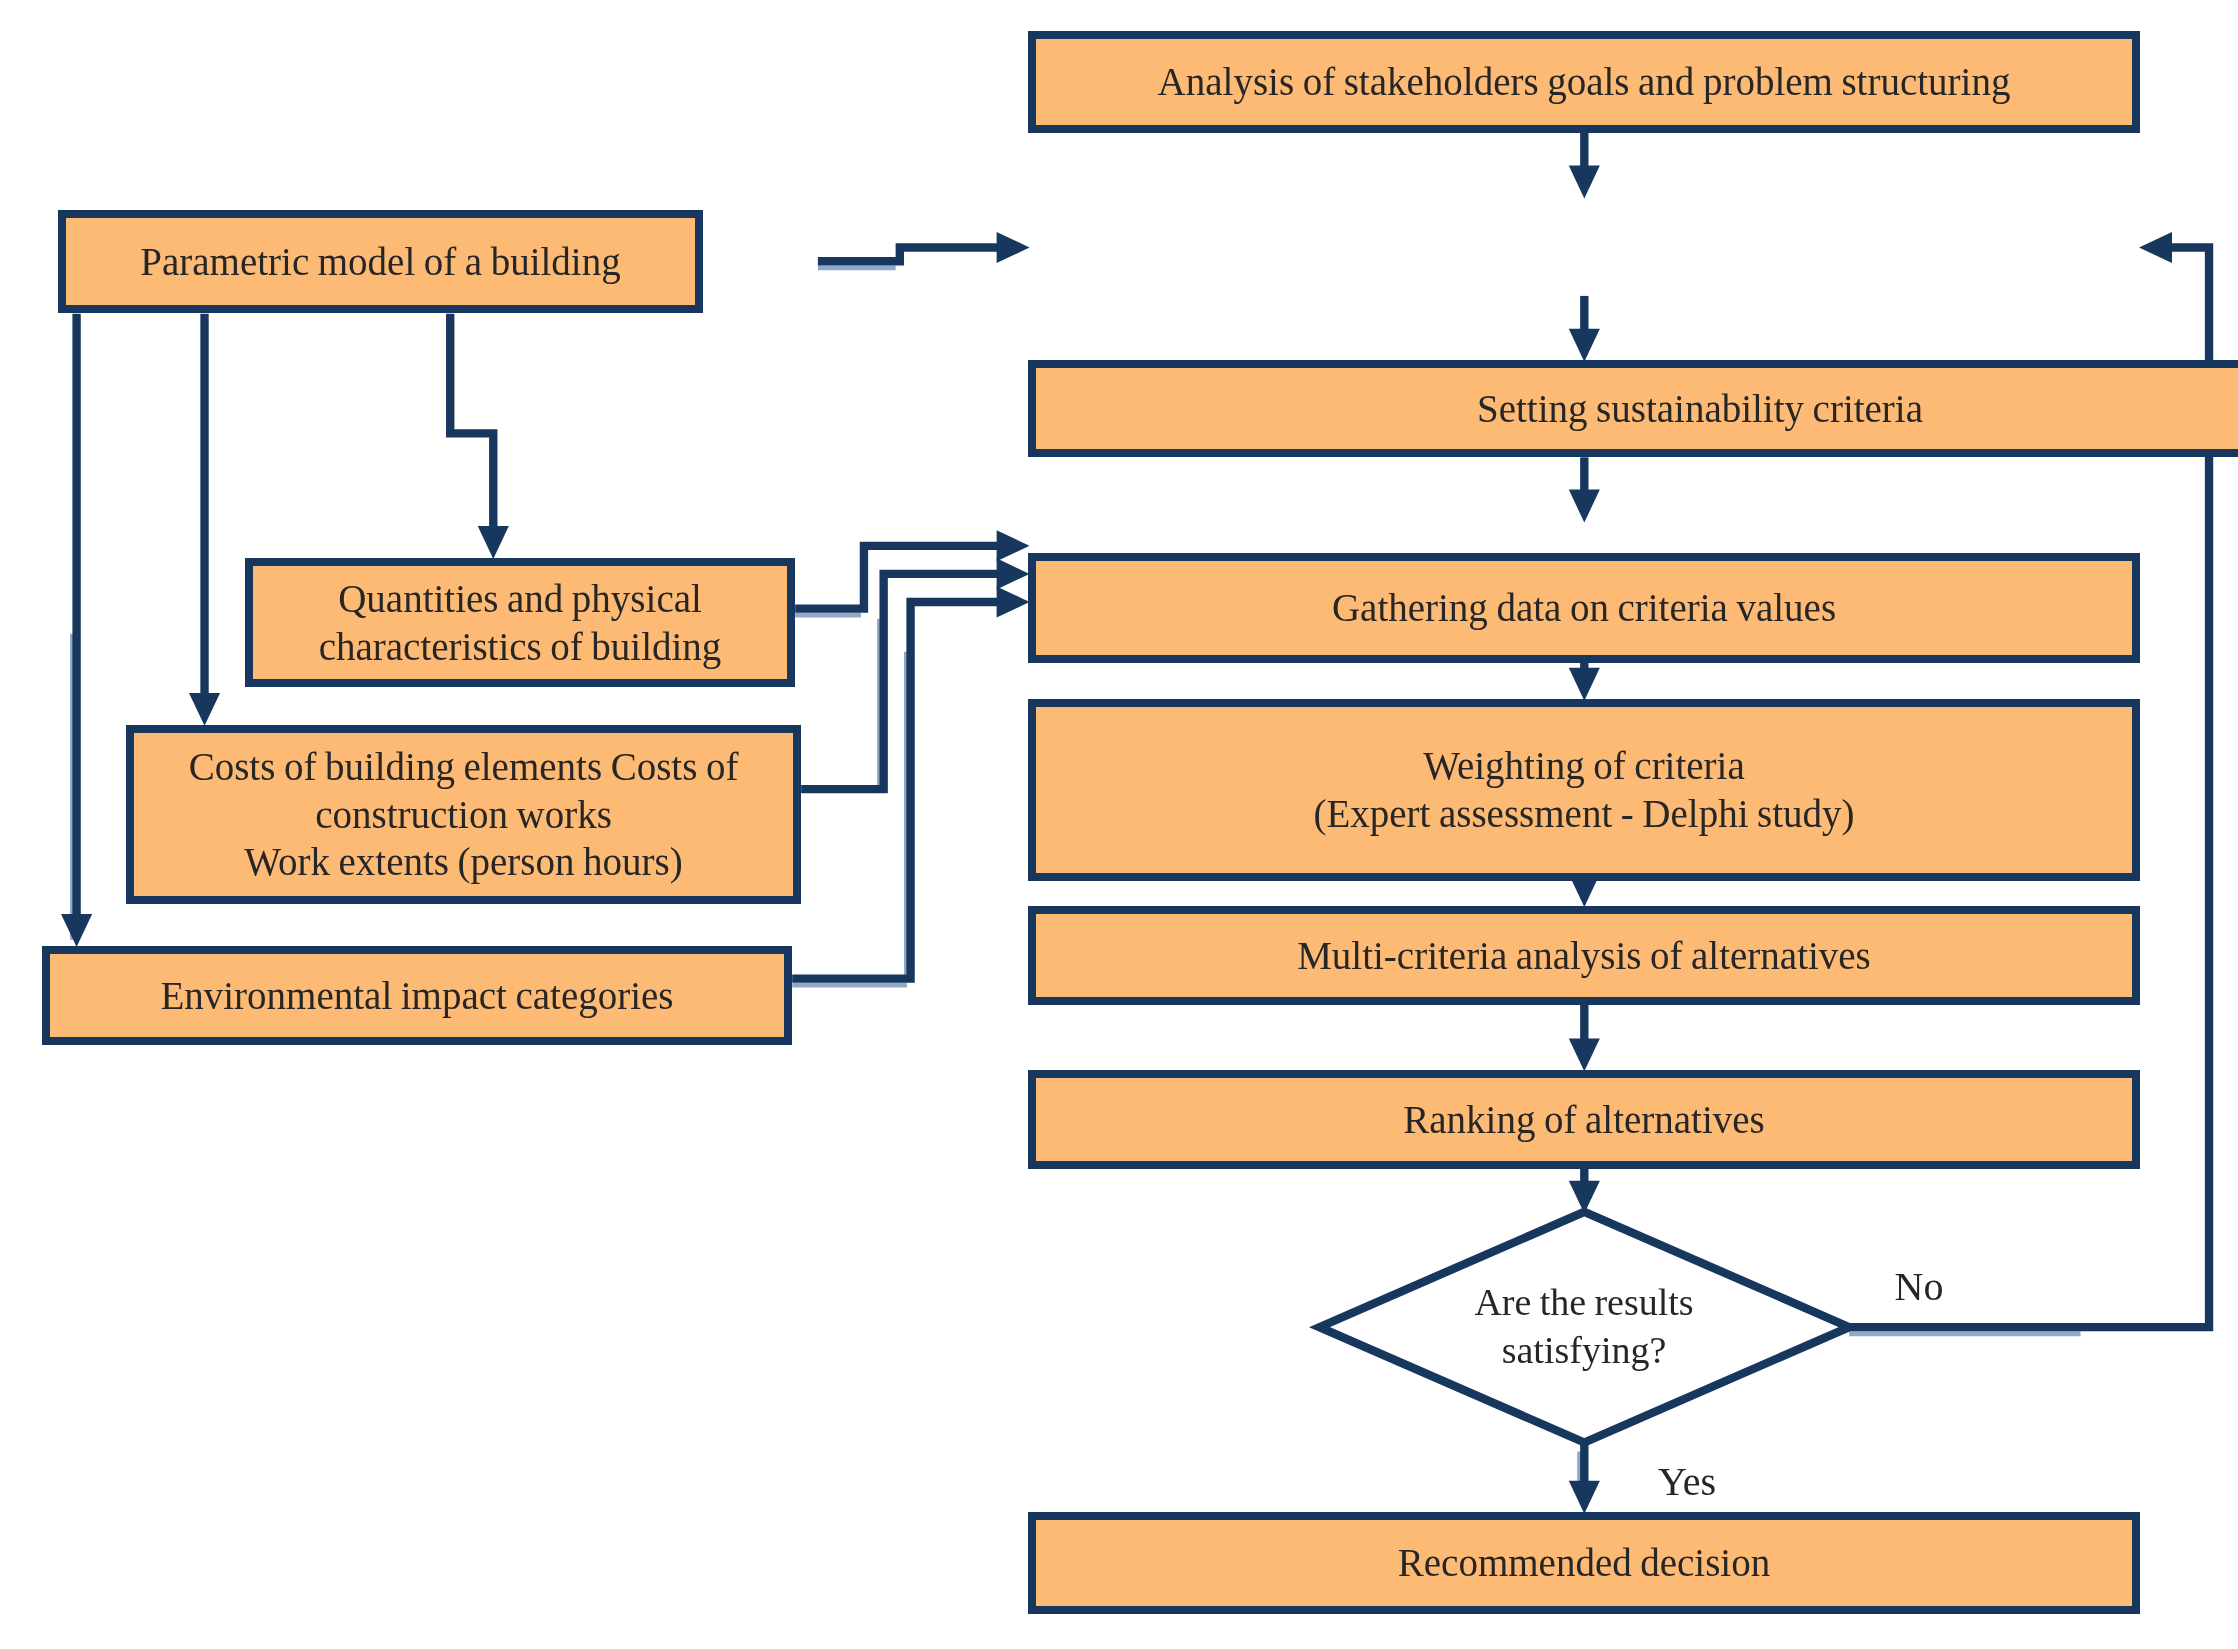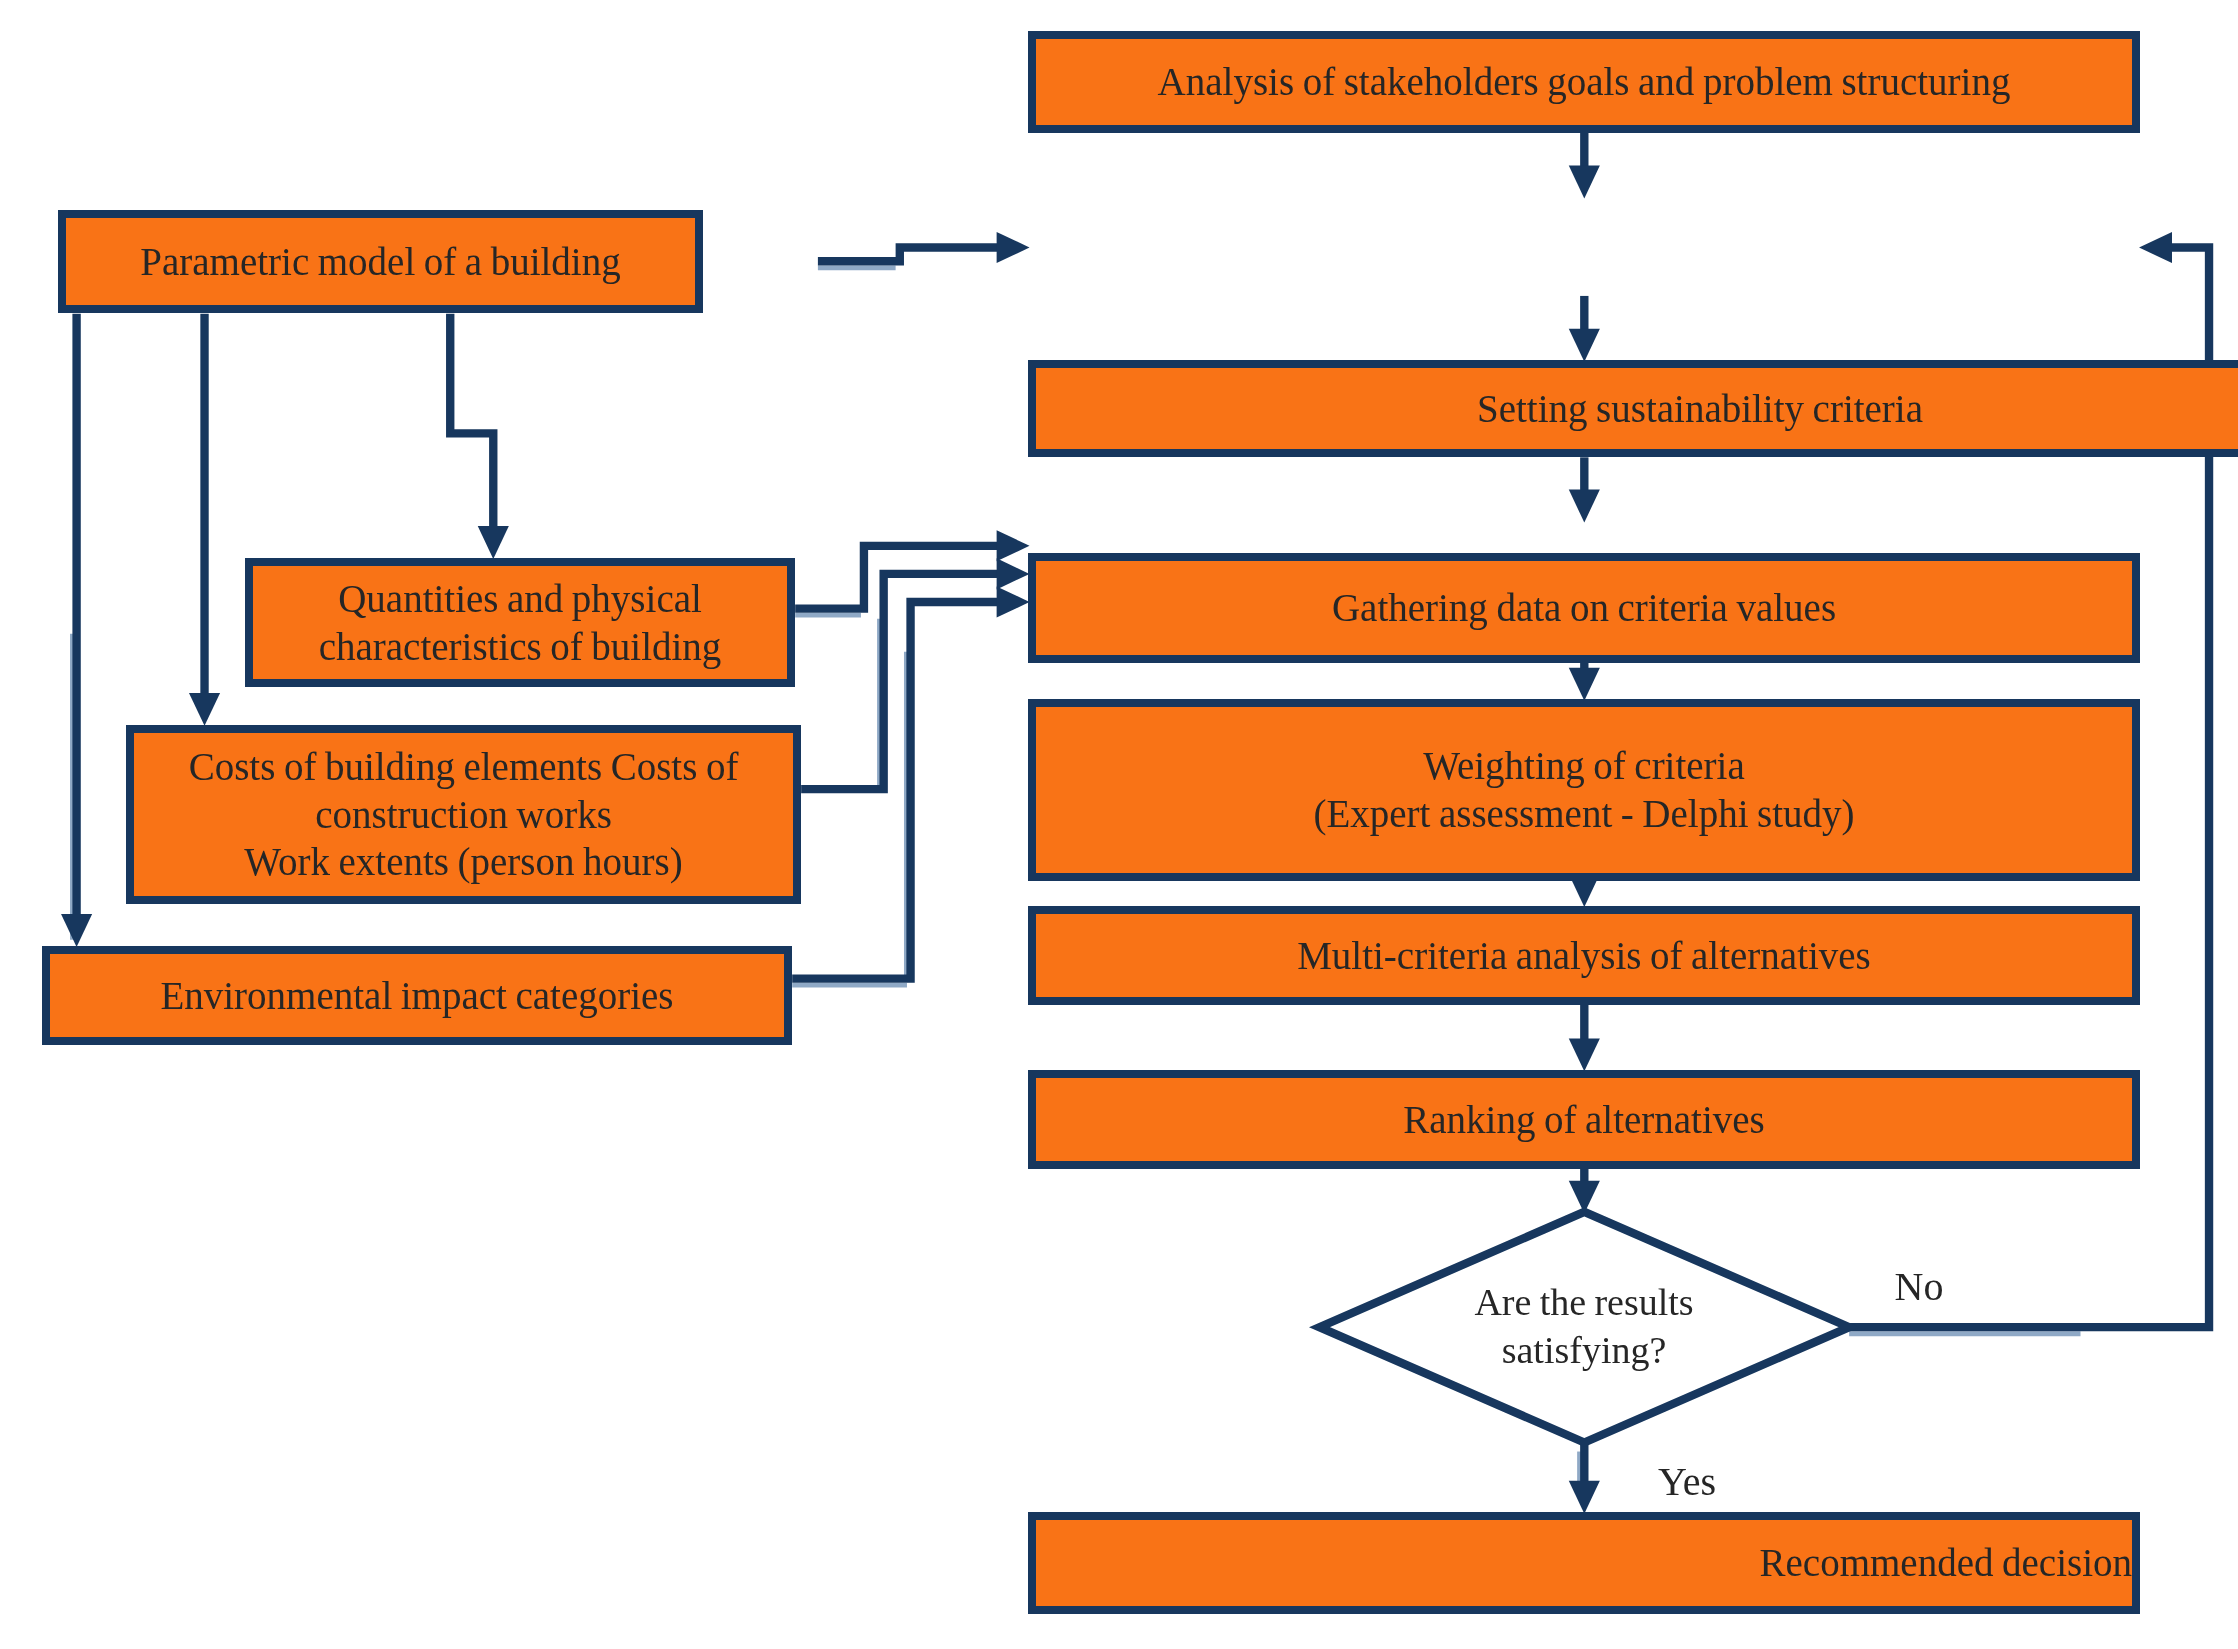--- a/index.html
+++ b/index.html
@@ -2,21 +2,21 @@
 <html style="font-size:9.6px"><head>
 <meta charset="utf-8">
 <style>
   html,body{margin:0;padding:0;background:#ffffff;}
   .stage{
     position:relative;width:2239px;height:1650px;background:#ffffff;overflow:hidden;
     font-family:"Liberation Serif","DejaVu Serif",serif;color:#262626;
   }
   .layer{position:absolute;left:0;top:0;width:2239px;height:1650px;}
   .node{
-    position:absolute;box-sizing:border-box;border:8.4px solid #17375E;background:#f97316;
+    position:absolute;box-sizing:border-box;border:8.4px solid #17375E;background:#fdba74;
     display:flex;align-items:center;justify-content:center;text-align:center;
     font-size:39px;line-height:1.22;white-space:pre-line;word-spacing:-1.2px;z-index:2;
   }
   .edge-label{
     position:absolute;transform:translate(-50%,-50%);font-size:40px;z-index:3;
     white-space:nowrap;
   }
   .diamond-label{
     position:absolute;transform:translate(-50%,-50%);font-size:38px;line-height:1.25;
     text-align:center;white-space:pre-line;z-index:3;word-spacing:-1.2px;
@@ -100,21 +100,21 @@
   </div>
 
   <div class="node" style="left:1028px;top:906px;width:1112px;height:99px;">
     <span>Multi-criteria analysis of alternatives</span>
   </div>
 
   <div class="node" style="left:1028px;top:1070px;width:1112px;height:99px;">
     <span>Ranking of alternatives</span>
   </div>
 
-  <div class="node" style="left:1028px;top:1512px;width:1112px;height:102px;justify-content:flex-end;">
+  <div class="node" style="left:1028px;top:1512px;width:1112px;height:102px;">
     <span>Recommended decision</span>
   </div>
 
   <div class="node" style="left:58px;top:210px;width:645px;height:103px;">
     <span>Parametric model of a building</span>
   </div>
 
   <div class="node" style="left:245px;top:558px;width:550px;height:129px;">
     <span>Quantities and physical
 characteristics of building</span>

